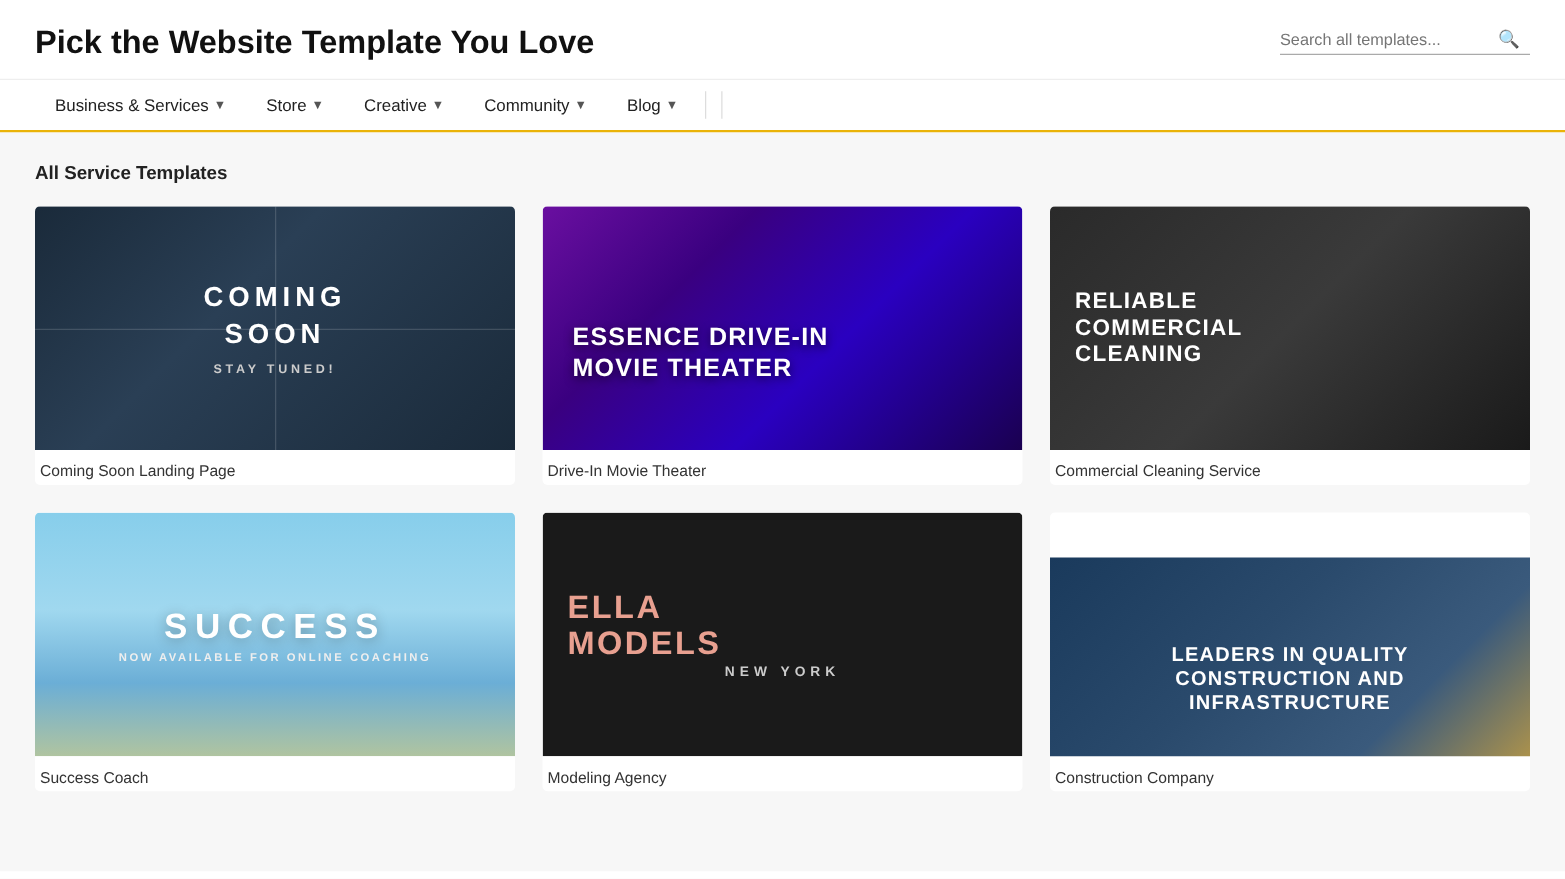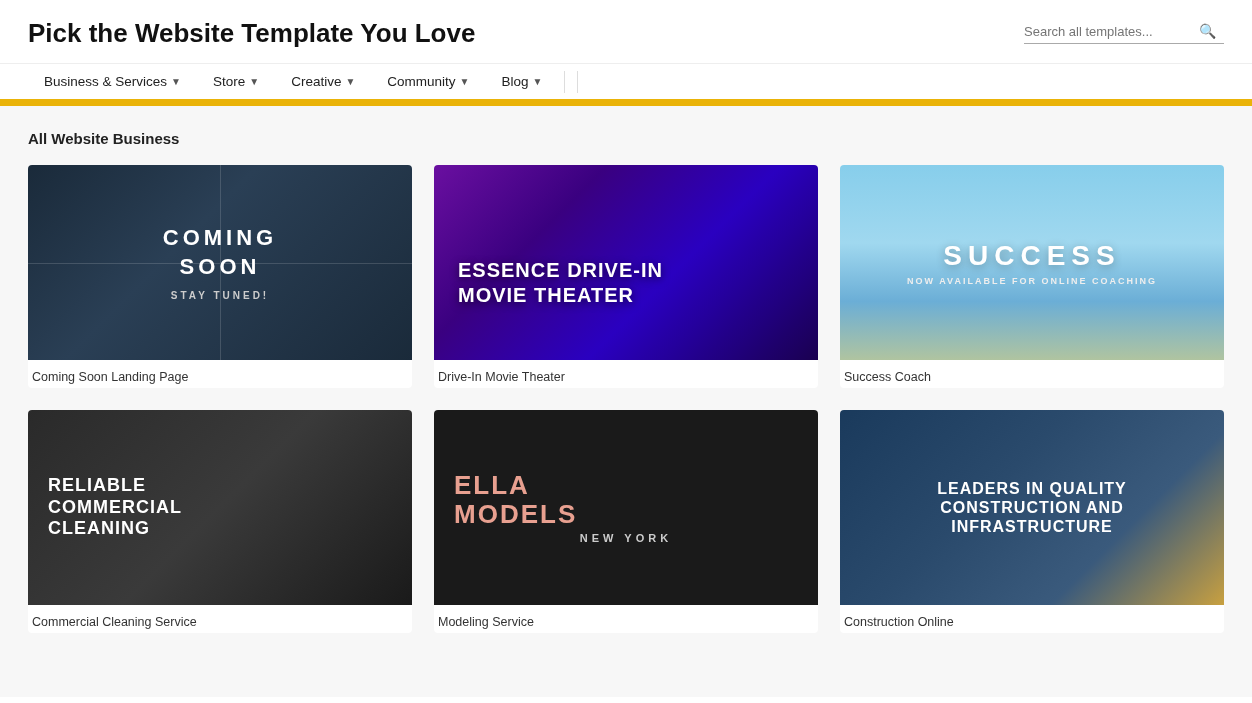--- a/index.html
+++ b/index.html
@@ -36,21 +36,21 @@
     .search-icon {
       font-size: 14px;
       color: #555;
       cursor: pointer;
     }
 
     .nav-bar {
       display: flex;
       align-items: center;
       padding: 0 28px;
-      border-bottom: 7px solid #eab308;
+      border-bottom: 2px solid #eab308;
       background: #fff;
       height: 42px;
       gap: 0;
     }
     .nav-item {
       display: flex;
       align-items: center;
       gap: 4px;
       padding: 10px 16px;
       font-size: 13.5px;
@@ -198,20 +198,21 @@
     .thumb-modeling .accent-text {
       font-size: 11px;
       color: #ccc;
       letter-spacing: 4px;
       margin-top: 4px;
       padding: 0 11px;
     }
 
     .thumb-construction {
       background: linear-gradient(135deg, #1a3a5c 0%, #2a4a6c 40%, #3a5a7c 70%, #c8a040 100%);
+      margin-top: 36px;
     }
     .thumb-construction .big-text {
       font-size: 16px;
       font-weight: 900;
       color: #fff;
       line-height: 1.2;
       text-align: center;
       padding: 0 16px;
       letter-spacing: 1px;
     }
@@ -264,21 +265,21 @@
   </div>
   <div class="nav-item">
     <span>Blog</span>
     <span class="nav-chevron">▼</span>
   </div>
   <div class="nav-divider"></div>
   <div class="nav-divider"></div>
 </nav>
 
 <div class="content">
-  <div class="section-title">All Website Business</div>
+  <div class="section-title">All Service Templates</div>
 
   <div class="templates-grid">
 
     <div class="template-card">
       <div class="template-thumb">
         <div class="template-thumb-inner thumb-coming-soon">
           <div class="cross-lines"></div>
           <div>
             <div class="big-text">COMING<br>SOON</div>
             <div class="small-text">STAY TUNED!</div>
@@ -294,58 +295,58 @@
           <div style="width:100%;text-align:left;">
             <div class="big-text">Essence Drive-In<br>Movie Theater</div>
           </div>
         </div>
       </div>
       <div class="template-label">Drive-In Movie Theater</div>
     </div>
 
     <div class="template-card">
       <div class="template-thumb">
+        <div class="template-thumb-inner thumb-cleaning">
+          <div style="width:100%;text-align:left;">
+            <div class="big-text">RELIABLE<br>COMMERCIAL<br>CLEANING</div>
+          </div>
+        </div>
+      </div>
+      <div class="template-label">Commercial Cleaning Service</div>
+    </div>
+
+    <div class="template-card">
+      <div class="template-thumb">
         <div class="template-thumb-inner thumb-success">
           <div>
             <div class="big-text">SUCCESS</div>
             <div class="sub-text">Now Available for Online Coaching</div>
           </div>
         </div>
       </div>
       <div class="template-label">Success Coach</div>
     </div>
 
     <div class="template-card">
       <div class="template-thumb">
-        <div class="template-thumb-inner thumb-cleaning">
-          <div style="width:100%;text-align:left;">
-            <div class="big-text">RELIABLE<br>COMMERCIAL<br>CLEANING</div>
-          </div>
-        </div>
-      </div>
-      <div class="template-label">Commercial Cleaning Service</div>
-    </div>
-
-    <div class="template-card">
-      <div class="template-thumb">
         <div class="template-thumb-inner thumb-modeling">
           <div style="width:100%;">
             <div class="big-text">ELLA<br>MODELS</div>
             <div class="accent-text">NEW YORK</div>
           </div>
         </div>
       </div>
-      <div class="template-label">Modeling Service</div>
+      <div class="template-label">Modeling Agency</div>
     </div>
 
     <div class="template-card">
       <div class="template-thumb">
         <div class="template-thumb-inner thumb-construction">
           <div style="width:100%;">
             <div class="big-text">LEADERS IN QUALITY<br>CONSTRUCTION AND<br>INFRASTRUCTURE</div>
           </div>
         </div>
       </div>
-      <div class="template-label">Construction Online</div>
+      <div class="template-label">Construction Company</div>
     </div>
 
   </div>
 </div>
 
 </body></html>

